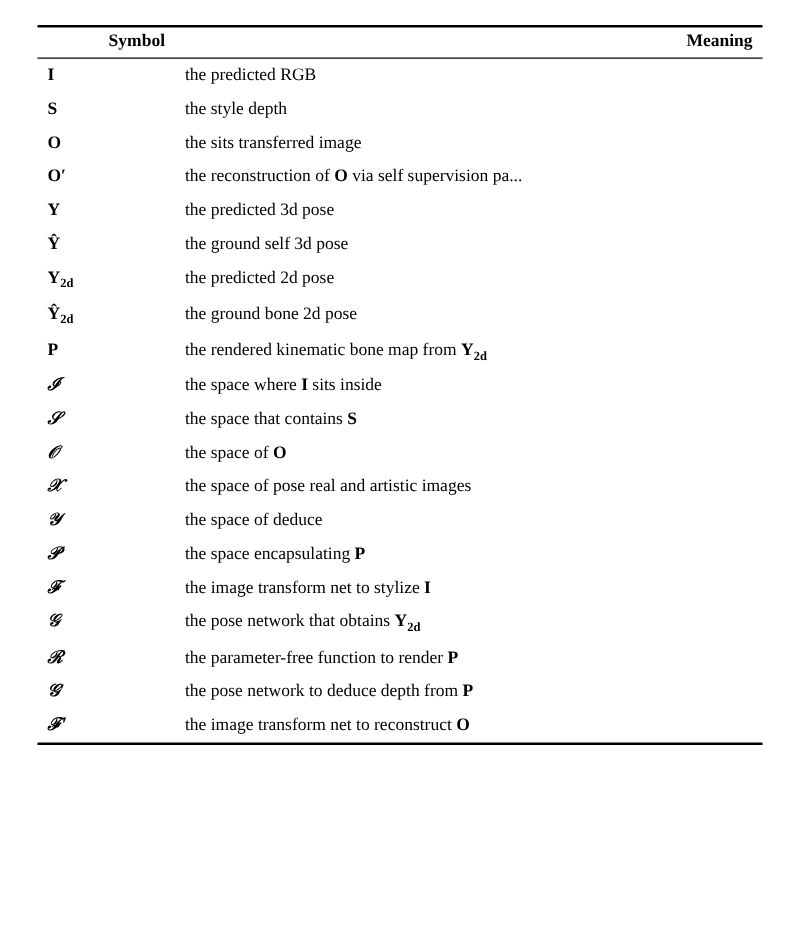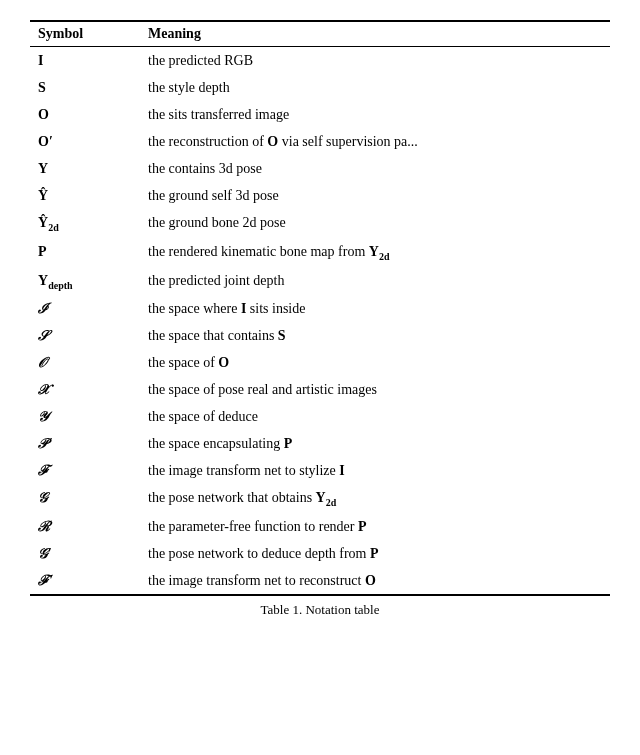--- a/index.html
+++ b/index.html
@@ -30,21 +30,21 @@
       border-top: 2px solid #000;
       border-bottom: 2px solid #000;
     }
 
     thead tr {
       border-bottom: 1px solid #000;
     }
 
     th {
       font-weight: bold;
-      text-align: left;
+      text-align: right;
       padding: 4px 8px;
       font-size: 14px;
     }
 
     td {
       padding: 3px 8px;
       vertical-align: top;
       font-size: 14px;
       line-height: 1.5;
     }
@@ -89,37 +89,37 @@
         <tr>
           <td><b>O</b></td>
           <td>the sits transferred image</td>
         </tr>
         <tr>
           <td><b>O</b>′</td>
           <td>the reconstruction of <b>O</b> via self supervision pa...</td>
         </tr>
         <tr>
           <td><b>Y</b></td>
-          <td>the contains 3d pose</td>
+          <td>the predicted 3d pose</td>
         </tr>
         <tr>
           <td><b>Ŷ</b></td>
           <td>the ground self 3d pose</td>
+        </tr>
+        <tr>
+          <td><b>Y</b><sub><b>2d</b></sub></td>
+          <td>the predicted 2d pose</td>
         </tr>
         <tr>
           <td><b>Ŷ</b><sub><b>2d</b></sub></td>
           <td>the ground bone 2d pose</td>
         </tr>
         <tr>
           <td><b>P</b></td>
           <td>the rendered kinematic bone map from <b>Y</b><sub><b>2d</b></sub></td>
-        </tr>
-        <tr>
-          <td><b>Y</b><sub><b>depth</b></sub></td>
-          <td>the predicted joint depth</td>
         </tr>
         <tr>
           <td><i>ℐ</i></td>
           <td>the space where <b>I</b> sits inside</td>
         </tr>
         <tr>
           <td><i>𝒮</i></td>
           <td>the space that contains <b>S</b></td>
         </tr>
         <tr>
@@ -153,14 +153,13 @@
         <tr>
           <td><i>𝒢</i>′</td>
           <td>the pose network to deduce depth from <b>P</b></td>
         </tr>
         <tr>
           <td><i>ℱ</i>′</td>
           <td>the image transform net to reconstruct <b>O</b></td>
         </tr>
       </tbody>
   </table>
-  <div class="caption">Table 1. Notation table</div>
 </div>
 
 </body></html>

